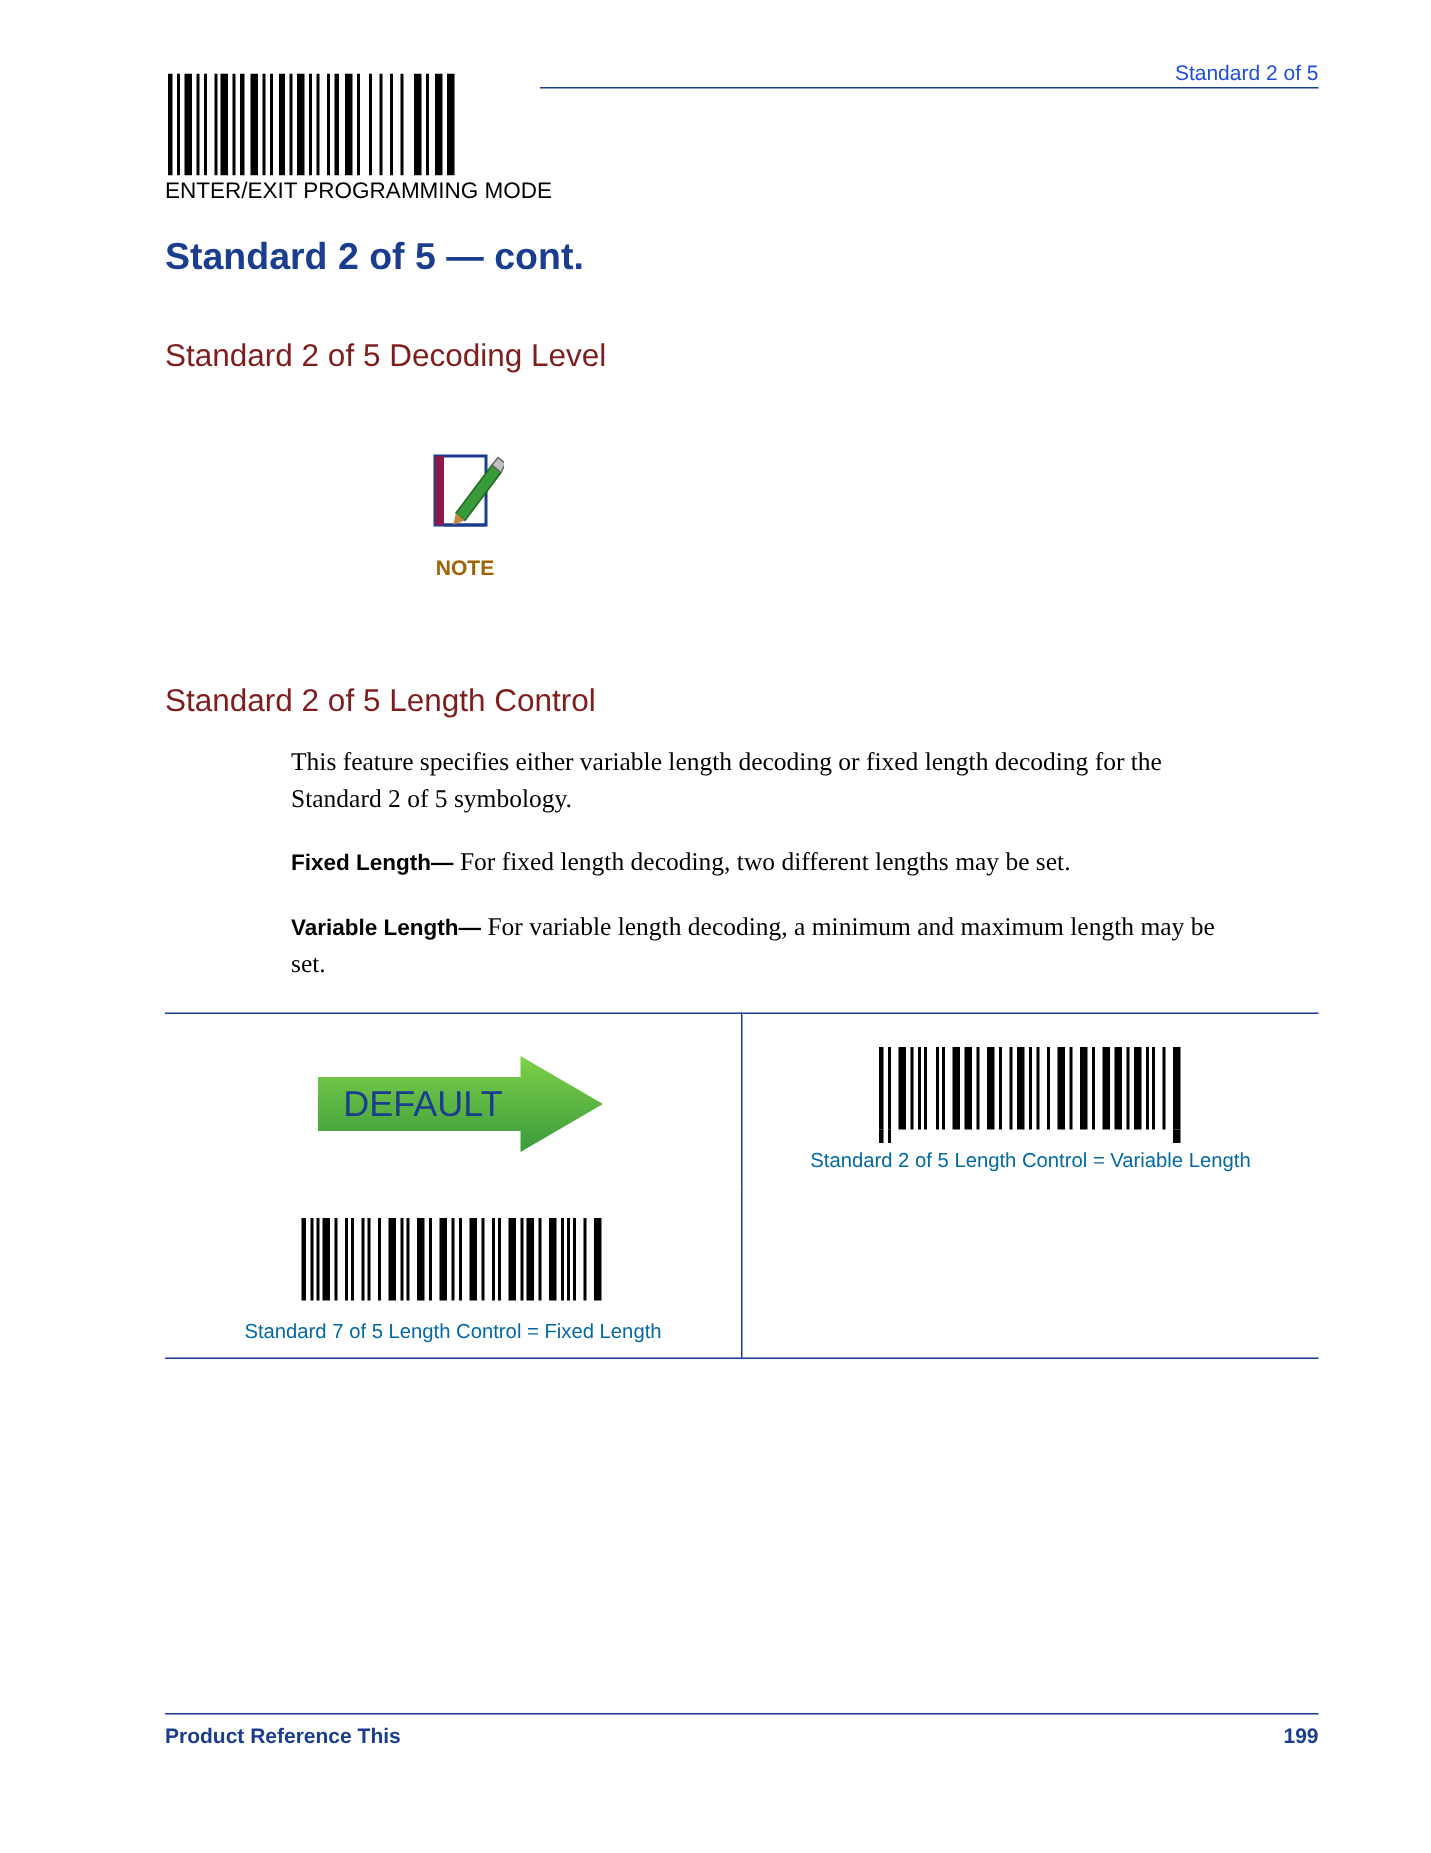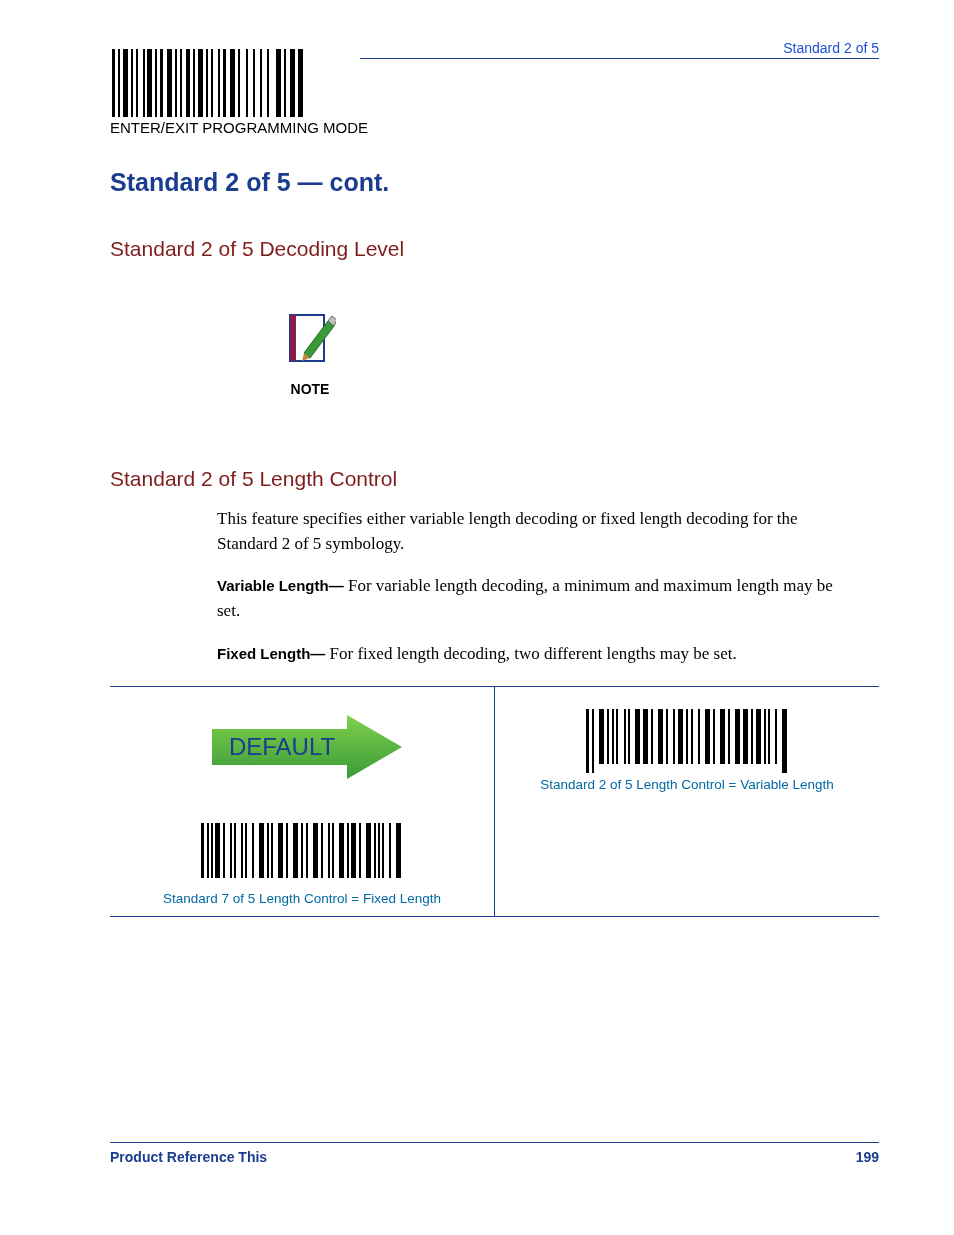--- a/index.html
+++ b/index.html
@@ -37,21 +37,21 @@
     font-family: Arial, Helvetica, sans-serif;
     font-size: 15px;
     color: #000000;
     margin-top: 2px;
   }
   .h1 {
     font-family: Arial, Helvetica, sans-serif;
     font-weight: 700;
     font-size: 25px;
     color: #1a3d8f;
-    margin-top: 32px;
+    margin-top: 21px;
   }
   .h2 {
     font-family: Arial, Helvetica, sans-serif;
     font-weight: 400;
     font-size: 21px;
     color: #7f1d1d;
     margin-top: 40px;
   }
   .note-row {
     display: flex;
@@ -63,36 +63,36 @@
   .note-icon {
     width: 60px;
     flex-shrink: 0;
     text-align: center;
   }
   .note-icon svg { display: block; margin: 0 auto; }
   .note-caption {
     font-family: Arial, Helvetica, sans-serif;
     font-weight: 700;
     font-size: 14px;
-    color: #000000;
+    color: #a16207;
     margin-top: 12px;
   }
   .note-text {
     font-family: Arial, Helvetica, sans-serif;
     font-size: 16px;
     color: #000;
     max-width: 470px;
     text-align: justify;
     line-height: 1.35;
     padding-top: 14px;
   }
   .note-text b { font-weight: 700; }
   .link { color: #1a3d8f; }
   .body-text {
-    margin-left: 107px;
+    margin-left: 84px;
     margin-top: 16px;
     font-size: 17px;
     line-height: 1.45;
     max-width: 640px;
   }
   .body-text p { margin-bottom: 18px; }
   .bold-sans { font-family: Arial, Helvetica, sans-serif; font-weight: 700; font-size: 15px; }
   .options-table {
     width: 100%;
     border-collapse: collapse;
@@ -200,22 +200,22 @@
         <polygon points="20,42 26,47 18,50" fill="#c08a40"></polygon>
       </svg>
       <div class="note-caption">NOTE</div>
     </div>
   </div>
 
   <div class="h2" style="margin-top:70px;">Standard 2 of 5 Length Control</div>
 
   <div class="body-text">
     <p>This feature specifies either variable length decoding or fixed length decoding for the Standard 2 of 5 symbology.</p>
+    <p><span class="bold-sans">Fixed Length—</span><span> For fixed length decoding, two different lengths may be set.</span></p>
     <p><span class="bold-sans">Variable Length—</span><span> For variable length decoding, a minimum and maximum length may be set.</span></p>
-    <p><span class="bold-sans">Fixed Length—</span><span> For fixed length decoding, two different lengths may be set.</span></p>
   </div>
 
   <table class="options-table">
     <tbody>
         <tr>
       <td>
         <svg width="210" height="72" class="default-arrow">
           <defs>
             <linearGradient id="grad" x1="0" y1="0" x2="0" y2="1">
               <stop offset="0%" stop-color="#7fd14a"></stop>

